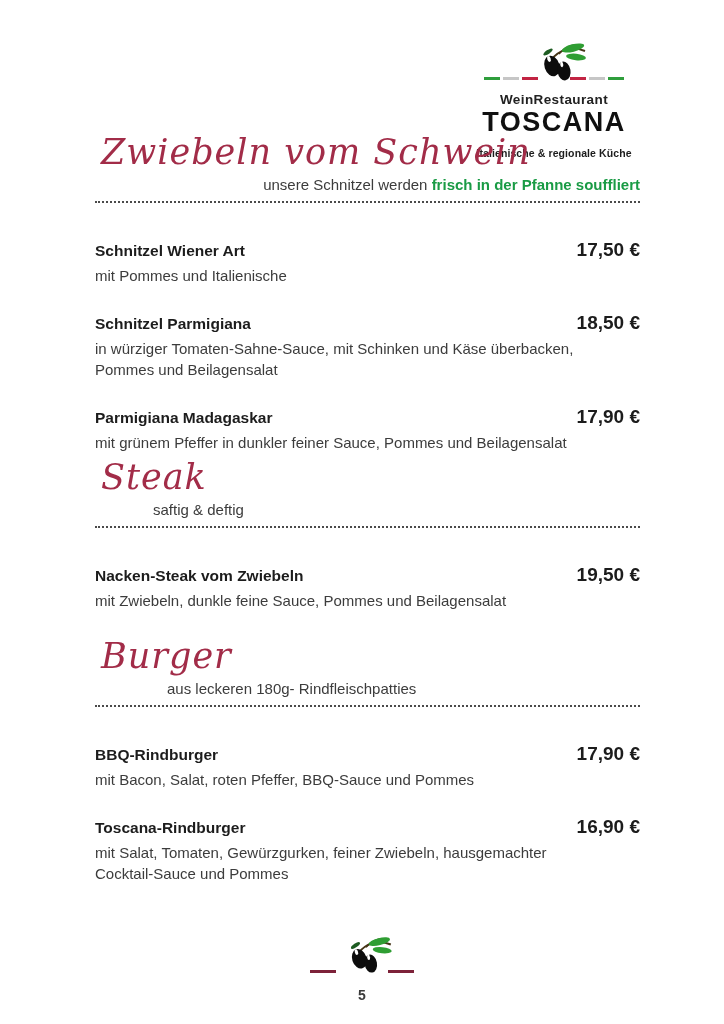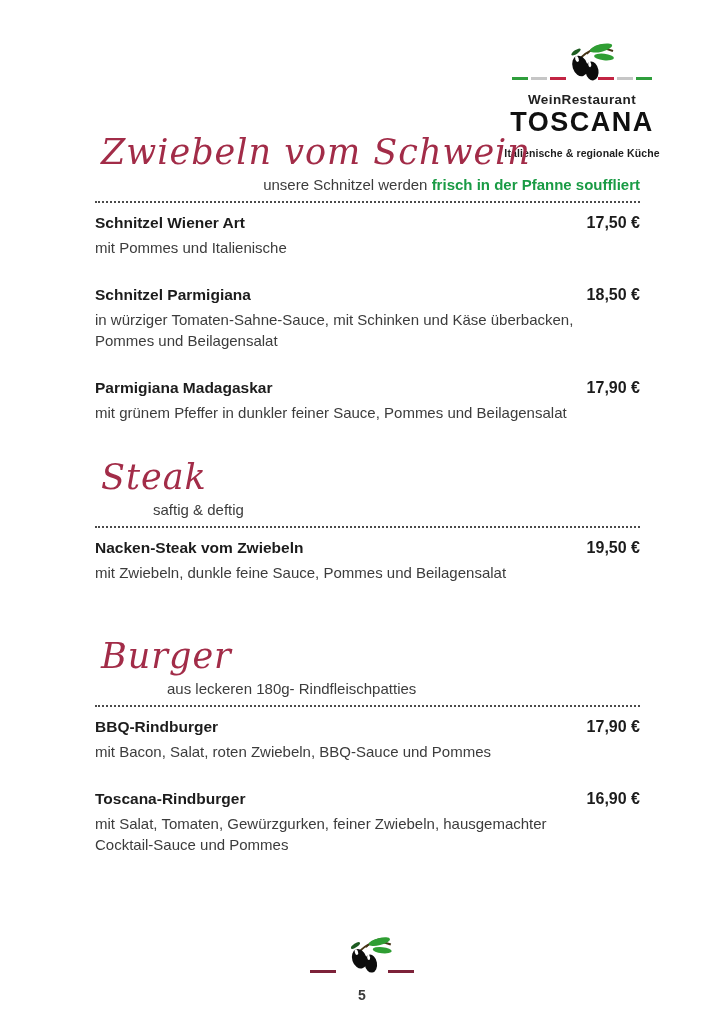--- a/index.html
+++ b/index.html
@@ -8,21 +8,21 @@
     position:relative;
     width:724px; height:1024px;
     margin:0 auto;
     background:#ffffff;
     font-family:"Liberation Sans", sans-serif;
     overflow:hidden;
   }
 
   
   .logo {
-    position:absolute; top:40px; left:512px; width:140px;
+    position:absolute; top:40px; left:484px; width:140px;
     display:flex; flex-direction:column; align-items:center;
   }
   .logo-olive { position:relative; z-index:2; width:62px; height:44px; margin-bottom:-8px; margin-left:10px; }
   .flag-line { display:flex; align-items:center; gap:3px; height:4px; }
   .flag-seg { height:3px; width:16px; }
   .flag-gap { height:3px; width:26px; }
   .brand-top { margin-top:12px; font-size:13.5px; font-weight:700; letter-spacing:.4px; color:#222; }
   .brand-name { margin-top:2px; font-size:27px; font-weight:700; letter-spacing:1.5px; color:#101010; line-height:1; }
   .brand-tagline { margin-top:11px; font-size:10.5px; font-weight:700; color:#1c1c1c; letter-spacing:.1px; white-space:nowrap; }
 
@@ -39,26 +39,26 @@
     padding-left:6px;
     letter-spacing:1px;
   }
   .section-subtitle { margin-top:3px; font-size:15px; line-height:19px; color:#3c3c3c; }
   #sec0 .section-subtitle { padding-left:112px;text-align:right; }
   #sec1 .section-subtitle { padding-left:58px; }
   #sec2 .section-subtitle { padding-left:72px; }
   .section-subtitle .hl { color:#1a9b45; font-weight:700; }
   .dotline { margin-top:7px; border-bottom:2px dotted #4a4a4a; height:0; }
 
-  .menu-item { margin-top:10px; }
+  .menu-item { margin-top:37px; }
   #sec0 .menu-item:first-of-type { margin-top:17px; }
   .menu-item + .menu-item { margin-top:27px; }
   .item-head { display:flex; justify-content:space-between; align-items:baseline; }
   .item-name  { font-size:15.5px; font-weight:700; color:#1c1c1c; line-height:19px; }
-  .item-price { font-size:16px; font-weight:700; color:#1c1c1c; line-height:19px; white-space:nowrap; }
+  .item-price { font-size:19px; font-weight:700; color:#1c1c1c; line-height:19px; white-space:nowrap; }
   .item-desc  { margin-top:5px; font-size:15px; line-height:21px; color:#3c3c3c; max-width:480px; }
 
   
   .footer { position:absolute; top:934px; left:0; right:0; display:flex; flex-direction:column; align-items:center; }
   .footer-olive-wrap { position:relative; width:116px; height:52px; display:flex; justify-content:center; }
   .footer-olive-wrap svg { position:relative; z-index:2; width:58px; height:42px; margin-left:8px; }
   .footer-rule { position:absolute; top:36px; width:26px; height:3px; background:#7d2239; }
   .footer-rule.left  { left:6px; }
   .footer-rule.right { right:6px; }
   .page-number { margin-top:1px; font-size:14px; font-weight:700; color:#3a3a3a; }
@@ -149,21 +149,21 @@
   <div class="section" id="sec2">
     <div class="script-title">Burger</div>
     <div class="section-subtitle"><span>aus leckeren 180g- Rindfleischpatties</span><span class="hl"></span></div>
     <div class="dotline"></div>
 
     <div class="menu-item">
       <div class="item-head">
         <span class="item-name">BBQ-Rindburger</span>
         <span class="item-price">17,90 €</span>
       </div>
-      <div class="item-desc">mit Bacon, Salat, roten Zwiebeln, BBQ-Sauce und Pommes</div>
+      <div class="item-desc">mit Bacon, Salat, roten Pfeffer, BBQ-Sauce und Pommes</div>
     </div>
 
     <div class="menu-item">
       <div class="item-head">
         <span class="item-name">Toscana-Rindburger</span>
         <span class="item-price">16,90 €</span>
       </div>
       <div class="item-desc">mit Salat, Tomaten, Gewürzgurken, feiner Zwiebeln, hausgemachter Cocktail-Sauce und Pommes</div>
     </div>
   </div>

